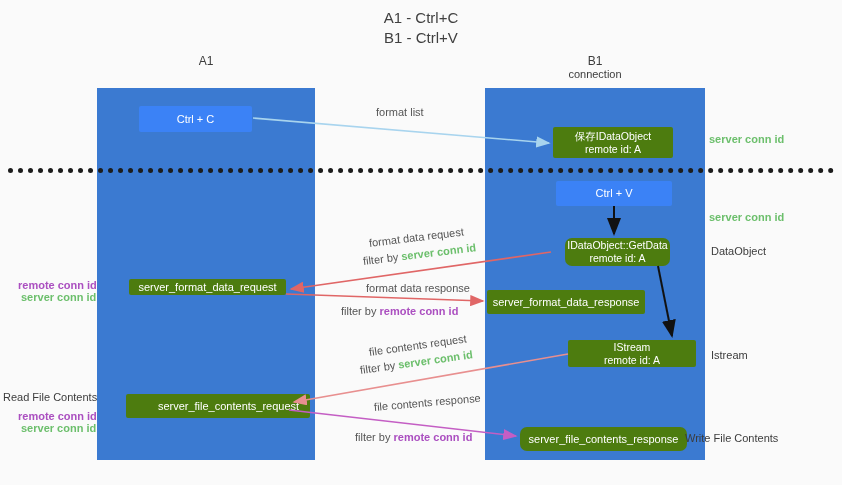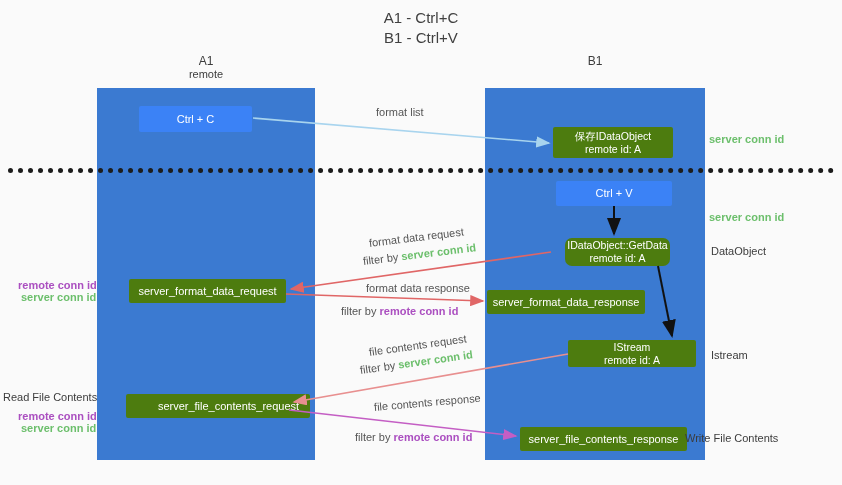--- a/index.html
+++ b/index.html
@@ -29,24 +29,24 @@
 
 <div class="canvas">
 
   <div class="abs title">
     <div>A1 - Ctrl+C</div>
     <div>B1 - Ctrl+V</div>
   </div>
 
   <div class="abs lane-header" style="left:97px;top:55px;width:218px;">
     <div class="ln">A1</div>
-    <div>remote</div>
   </div>
   <div class="abs lane-header" style="left:485px;top:55px;width:220px;">
     <div class="ln">B1</div>
+    <div>connection</div>
   </div>
 
   <div class="abs lane" style="left:97px;top:88px;width:218px;height:372px;"></div>
   <div class="abs lane" style="left:485px;top:88px;width:220px;height:372px;"></div>
 
   <div class="abs dotline"></div>
 
   <div class="abs box box-green" style="left:139px;top:106px;width:113px;height:26px;">
     <div>Ctrl + C</div>
   </div>
@@ -58,38 +58,38 @@
 
   <div class="abs box box-green" style="left:556px;top:181px;width:116px;height:25px;">
     <div>Ctrl + V</div>
   </div>
 
   <div class="abs box box-orange" style="left:565px;top:238px;width:105px;height:28px;border-radius:7px;">
     <div class="l2">IDataObject::GetData</div>
     <div class="l2">remote id: A</div>
   </div>
 
-  <div class="abs box box-orange" style="left:129px;top:279px;width:157px;height:24px;">
+  <div class="abs box box-orange" style="left:129px;top:279px;width:157px;height:16px;">
     <div>server_format_data_request</div>
   </div>
 
   <div class="abs box box-orange" style="left:487px;top:290px;width:158px;height:24px;">
     <div>server_format_data_response</div>
   </div>
 
   <div class="abs box box-orange" style="left:568px;top:340px;width:128px;height:27px;">
     <div class="l2">IStream</div>
     <div class="l2">remote id: A</div>
   </div>
 
   <div class="abs box box-orange" style="left:126px;top:394px;width:163px;height:24px;padding-left:21px;">
     <div>server_file_contents_request</div>
   </div>
 
-  <div class="abs box box-orange" style="left:520px;top:427px;width:167px;height:24px;">
+  <div class="abs box box-orange" style="left:520px;top:427px;width:167px;height:24px;border-radius:7px;">
     <div>server_file_contents_response</div>
   </div>
 
   <div class="abs side green-t" style="left:709px;top:133px;">server conn id</div>
   <div class="abs side green-t" style="left:709px;top:211px;">server conn id</div>
   <div class="abs side" style="left:711px;top:245px;">DataObject</div>
   <div class="abs side" style="left:711px;top:349px;">Istream</div>
   <div class="abs side" style="left:685px;top:432px;">Write File Contents</div>
 
   <div class="abs side purple-t" style="left:18px;top:279px;">remote conn id</div>

